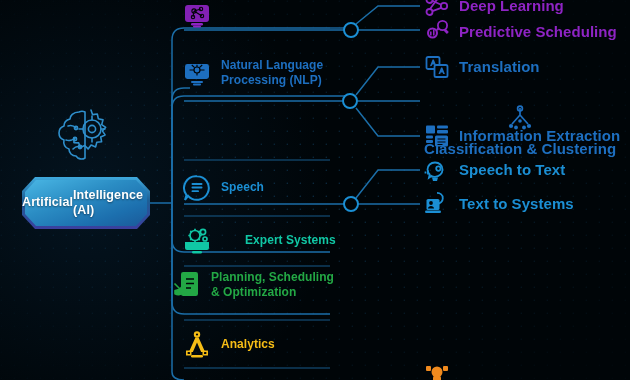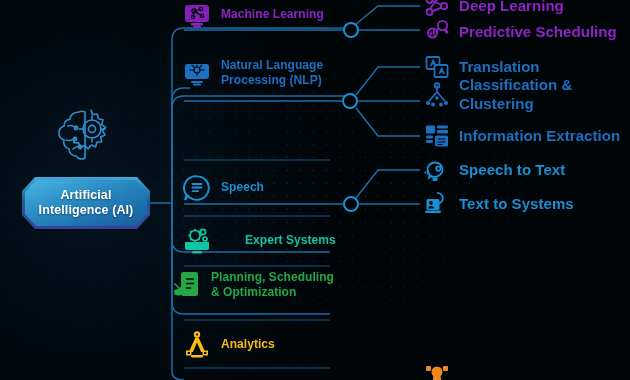--- a/index.html
+++ b/index.html
@@ -37,21 +37,21 @@
   }
   .ai-oct-outer { background: linear-gradient(180deg, #3fa9dd 0%, #1d5f96 45%, #3b3f9e 100%); }
   .ai-oct-inner {
     inset: 3px;
     -webkit-clip-path: polygon(11px 0, 111px 0, 122px 12px, 122px 34px, 111px 46px, 11px 46px, 0 34px, 0 12px);
     clip-path: polygon(11px 0, 111px 0, 122px 12px, 122px 34px, 111px 46px, 11px 46px, 0 34px, 0 12px);
     background: linear-gradient(160deg, #49b6e4 0%, #2b8dc4 40%, #1c6fae 75%, #1b5a99 100%);
   }
   .ai-label {
     position: absolute; inset: 0;
-    display: flex; flex-direction: column;
+    display: flex; flex-direction: row;
     align-items: center; justify-content: center;
     color: #ffffff;
     font-size: 12.5px;
     font-weight: bold;
     line-height: 1.22;
     letter-spacing: 0.1px;
     text-shadow: 0 1px 2px rgba(0,0,0,0.45);
     z-index: 3;
   }
   .brain-gear {
@@ -189,21 +189,20 @@
         </g>
         <g fill="none" stroke="#000508" stroke-width="1.1">
           <circle cx="12" cy="11" r="2.1"></circle>
             <circle cx="19" cy="9" r="1.7"></circle>
           <circle cx="20" cy="16" r="1.7"></circle>
             <circle cx="11" cy="17" r="1.7"></circle>
           <path d="M12 11l7-2M12 11l8 5M12 11l-1 6"></path>
         </g>
       </svg>
     </span>
-    <span class="txt c-purple">Machine Learning</span>
   </div>
 
   <div class="item leaf" style="left:424px; top:-7px;">
     <span class="ico">
       <svg viewBox="0 0 26 26" aria-hidden="true">
         <g fill="none" stroke="#8e24c4" stroke-width="1.8">
           <circle cx="5.5" cy="7" r="3"></circle>
             <circle cx="5.5" cy="19" r="3"></circle>
           <circle cx="20" cy="13" r="3.2"></circle>
             <circle cx="13" cy="4" r="2.4"></circle>
@@ -254,21 +253,21 @@
           <rect x="2.5" y="3" width="13" height="12" rx="1.6"></rect>
           <rect x="10.5" y="11" width="13" height="12" rx="1.6" fill="#000508"></rect>
         </g>
         <path d="M6 12l2.6-6.4h1.2L12.4 12h-1.7l-.6-1.6H8.3L7.7 12z" fill="#1d6fc0"></path>
         <path d="M14.5 20l2.6-6.4h1.2L20.9 20h-1.7l-.6-1.6h-1.8L16.2 20z" fill="#1d6fc0"></path>
       </svg>
     </span>
     <span class="txt c-blue">Translation</span>
   </div>
 
-  <div class="item leaf" style="left:424px; top:76px;">
+  <div class="item leaf" style="left:424px; top:105px;flex-direction:column;">
     <span class="ico">
       <svg viewBox="0 0 26 26" aria-hidden="true">
         <g fill="none" stroke="#1d6fc0" stroke-width="1.7">
           <path d="M13 3v7M13 10L5 19M13 10l8 9"></path>
           <circle cx="13" cy="3.6" r="2.4"></circle>
         </g>
         <g fill="#1d6fc0">
           <circle cx="4" cy="21" r="2.1"></circle>
             <circle cx="9" cy="22.5" r="1.9"></circle>
           <circle cx="17" cy="22.5" r="1.9"></circle>

